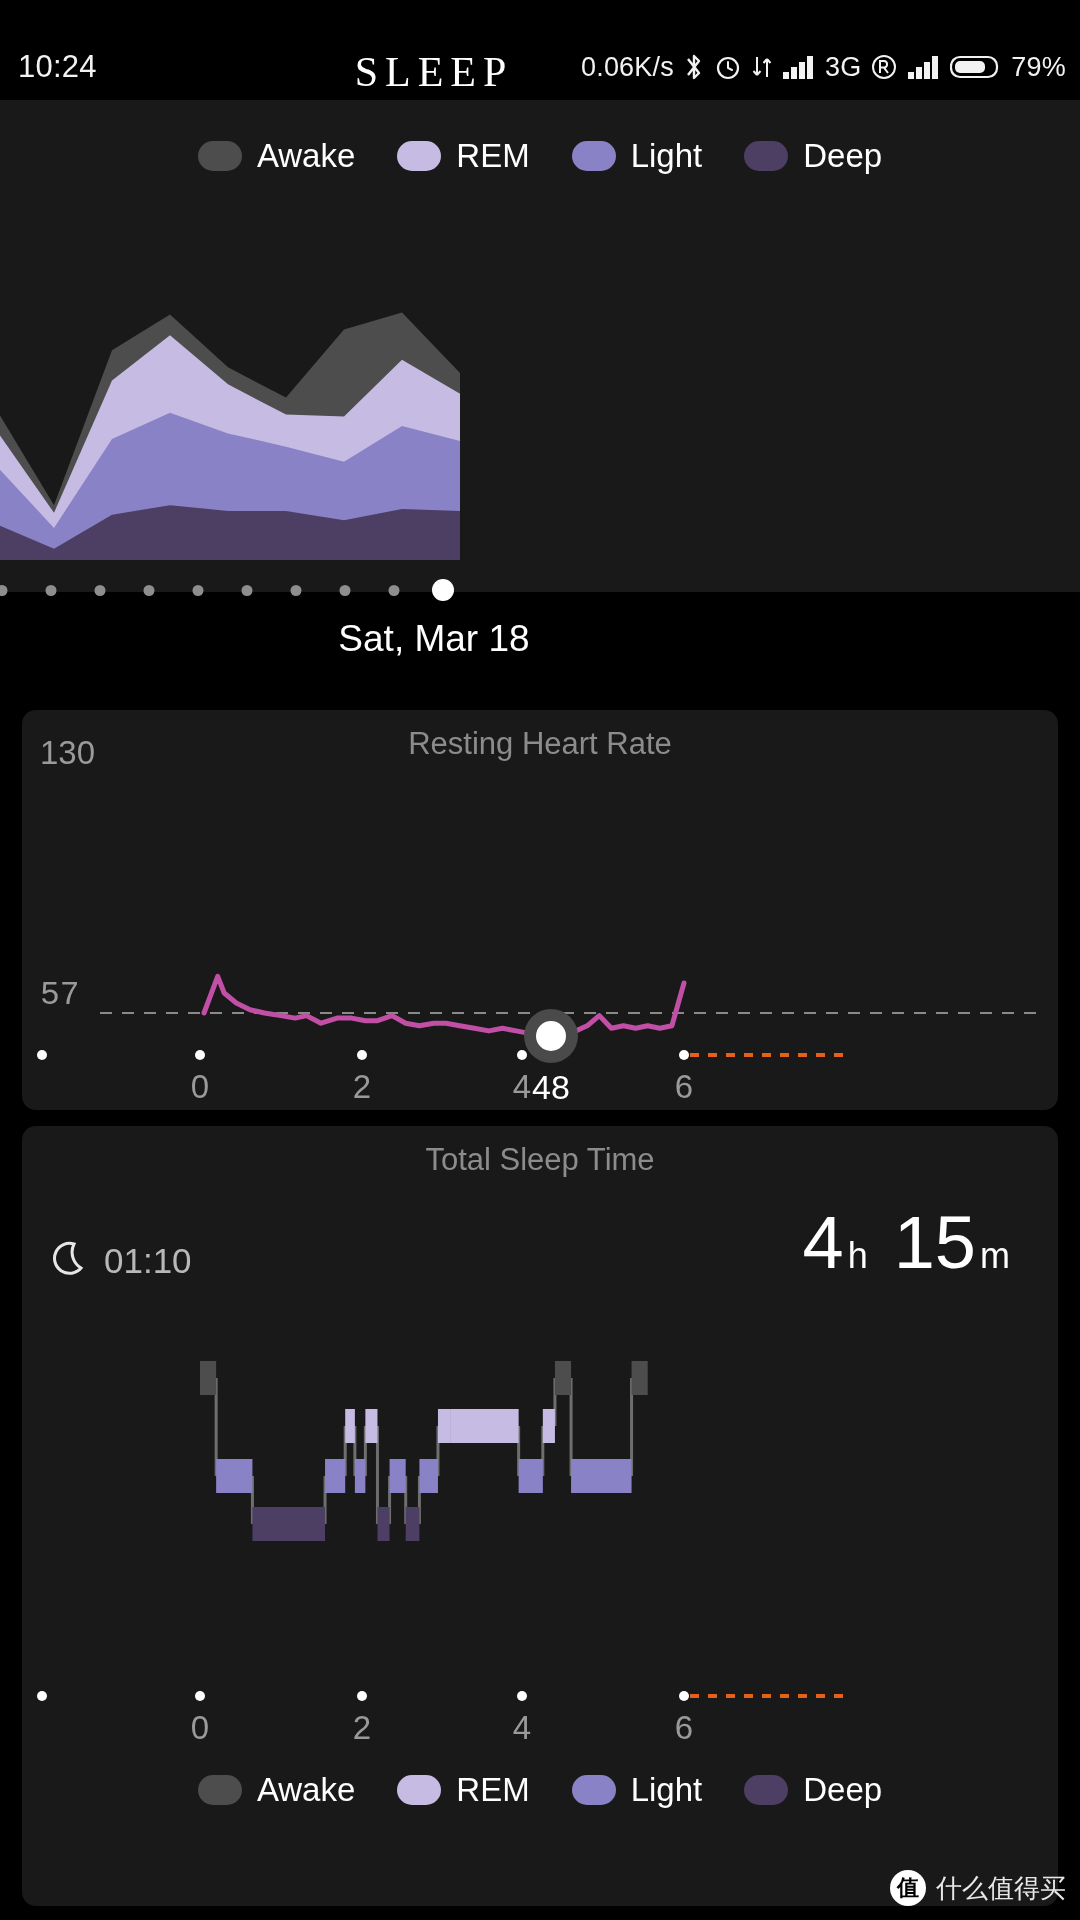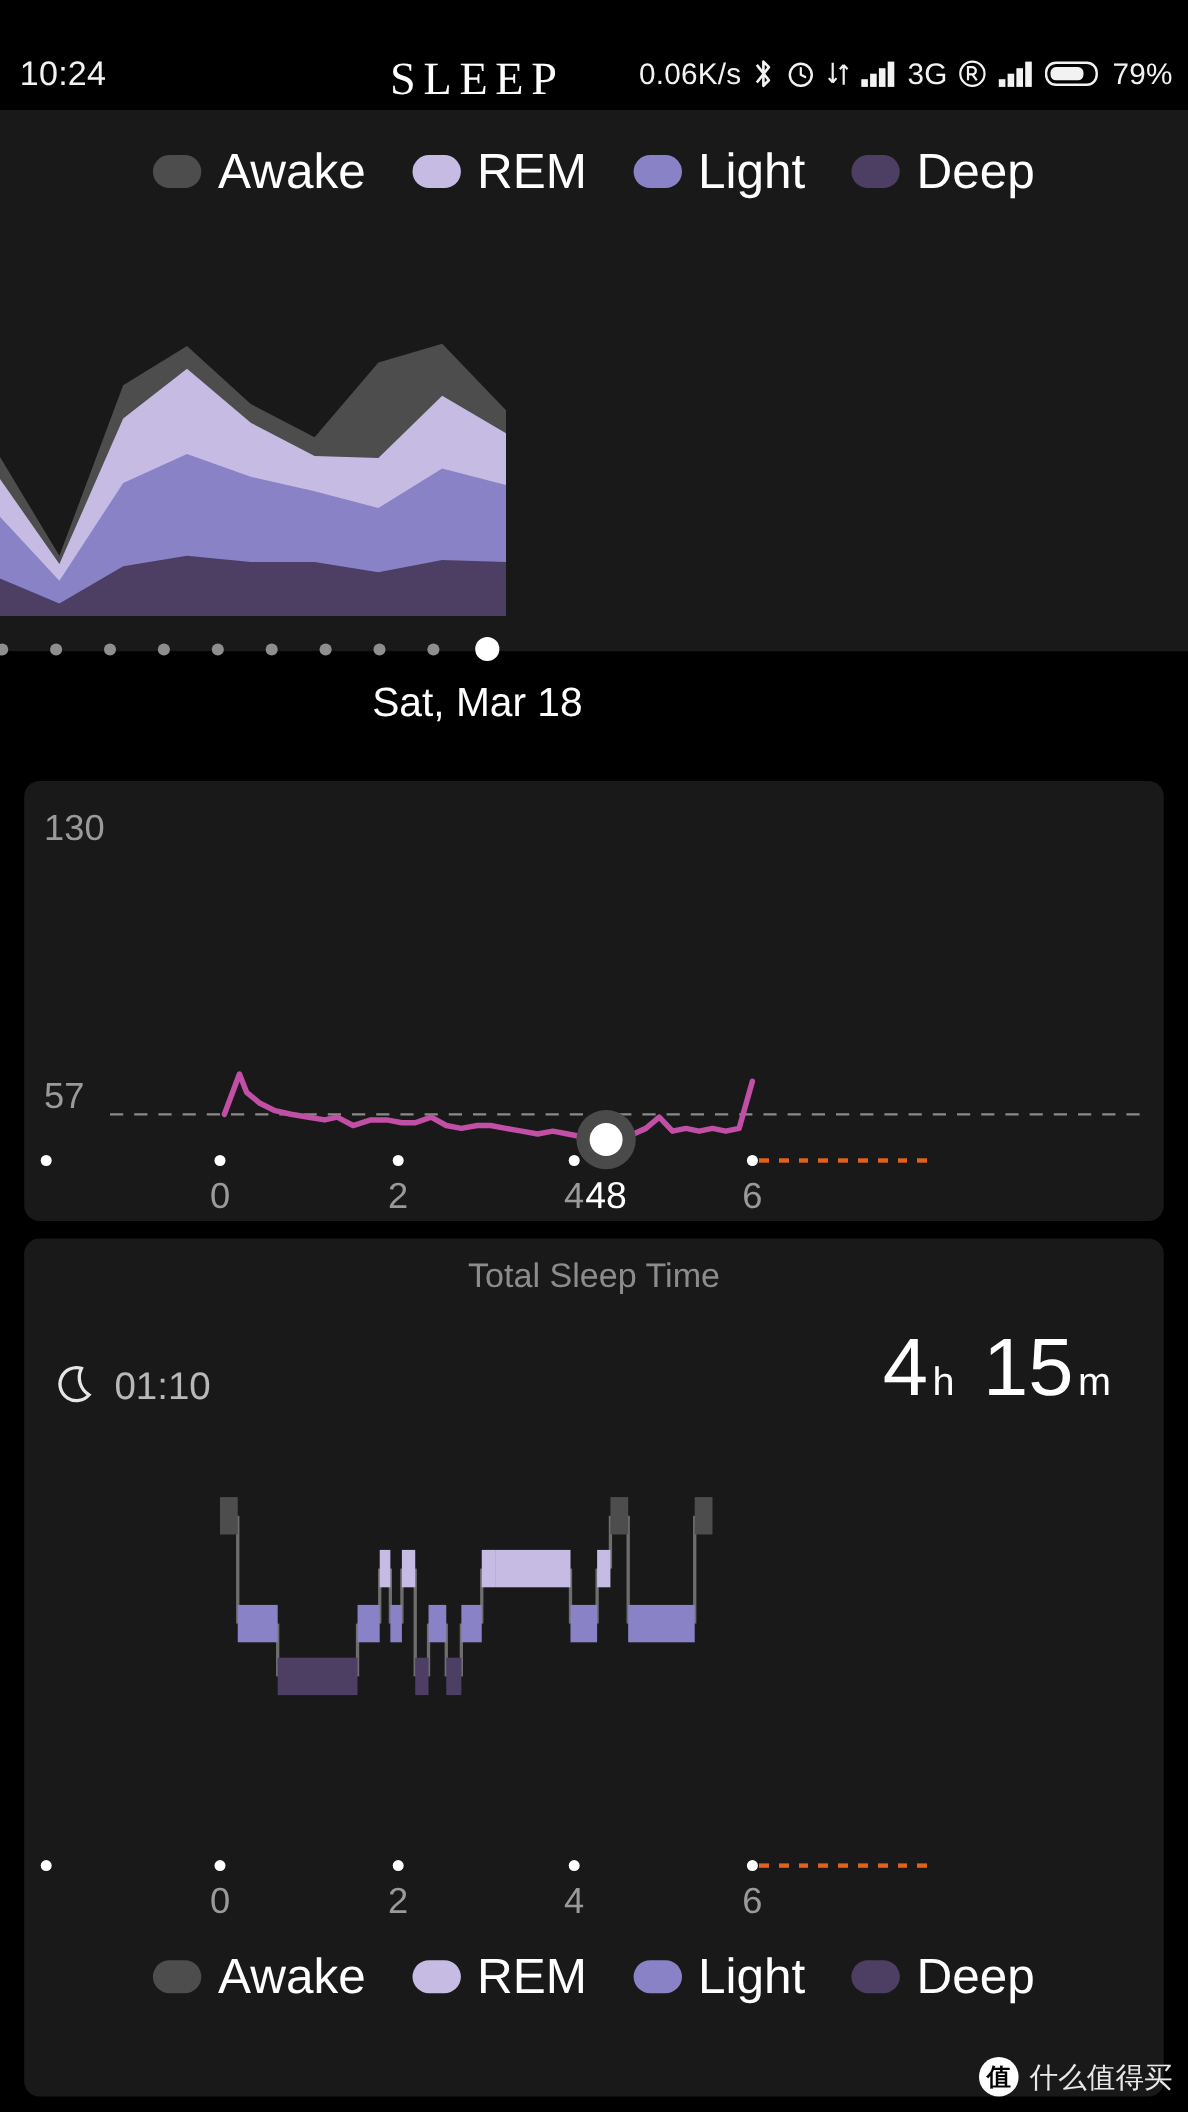--- a/index.html
+++ b/index.html
@@ -38,21 +38,21 @@
   .top-panel {
     position: absolute; top: 100px; left: 0; width: 1080px; height: 492px;
     background: #191919; overflow: hidden;
   }
   .legend {
     position: absolute; top: 32px; left: 0; width: 1080px; height: 48px;
     display: flex; align-items: center; justify-content: center; gap: 42px;
   }
   .legend-item { display: flex; align-items: center; gap: 15px; }
   .swatch { width: 44px; height: 30px; border-radius: 15px; }
-  .legend-label { color: #fff; font-size: 45px; }
+  .legend-label { color: #fff; font-size: 33px; }
 
   .area-wrap {
     position: absolute; top: 110px; left: 0; width: 1080px; height: 350px;
   }
   .area-svg { position: absolute; top: 0; left: 0; }
 
   .dots-row {
     position: absolute; top: 576px; left: 0; width: 1080px; height: 28px;
   }
   .nav-dot {
@@ -83,21 +83,21 @@
   #sleep-card { top: 1126px; height: 780px; }
 
   .card-title {
     position: absolute; top: 16px; left: 0; width: 100%;
     text-align: center; color: #8c8c8c; font-size: 31px;
   }
 
   
   .axis-lbl { position: absolute; color: #9a9a9a; font-size: 33px; }
   #hr-130 { top: 24px; left: 18px; }
-  #hr-57  { top: 267px; left: 18px; }
+  #hr-57  { top: 267px; left: 18px; font-family: Liberation Mono, monospace; }
   #hr-30  { top: 613px; left: 18px; }
 
   .hr-svg { position: absolute; top: 0; left: 0; }
 
   .hr-marker {
     position: absolute; width: 54px; height: 54px; border-radius: 50%;
     background: #4a4a4a; transform: translate(-50%, -50%);
     display: flex; align-items: center; justify-content: center;
   }
   .hr-marker .core {
@@ -258,20 +258,21 @@
       <div class="nav-dot" style="left: 296px;"></div>
       <div class="nav-dot" style="left: 345px;"></div>
       <div class="nav-dot" style="left: 394px;"></div>
       <div class="nav-dot active" style="left: 443px;"></div>
     </div>
 
   <div class="date-label">Sat, Mar 18</div>
   <div class="pointer-tri"></div>
 
   <div class="card" id="hr-card">
+    <div class="card-title">Resting Heart Rate</div>
 
     <div class="axis-lbl" id="hr-130">130</div>
     <div class="axis-lbl" id="hr-57">57</div>
     <div class="axis-lbl" id="hr-30">30</div>
 
     <svg class="hr-svg" id="hr-svg" width="1036" height="400" viewBox="0 0 1036 400">
         <line x1="78" y1="303" x2="1020" y2="303" stroke="#8a8a8a" stroke-width="2" stroke-dasharray="12 10"></line>
         <path d="M182.0 303.0 L195.7 266.4 L202.2 283.0 L214.3 293.0 L228.0 299.7 L242.5 303.0 L258.7 305.6 L273.2 308.1 L284.5 305.6 L299.0 313.2 L315.1 308.1 L329.7 308.1 L343.4 310.7 L355.5 310.7 L370.0 305.6 L383.7 313.2 L397.4 315.8 L411.9 313.2 L424.0 313.2 L437.7 315.8 L452.3 318.3 L466.8 320.9 L480.5 318.3 L494.2 320.9 L507.1 323.4 L518.4 326.0 L528.9 326.0 L541.0 323.4 L553.9 320.9 L565.2 315.8 L577.3 305.6 L589.4 318.3 L601.5 315.8 L613.6 318.3 L625.7 315.8 L637.8 318.3 L649.9 315.8 L662.0 273.0 " fill="none" stroke="#c24fa6" stroke-width="5" stroke-linejoin="round" stroke-linecap="round"></path>
       </svg>
 

